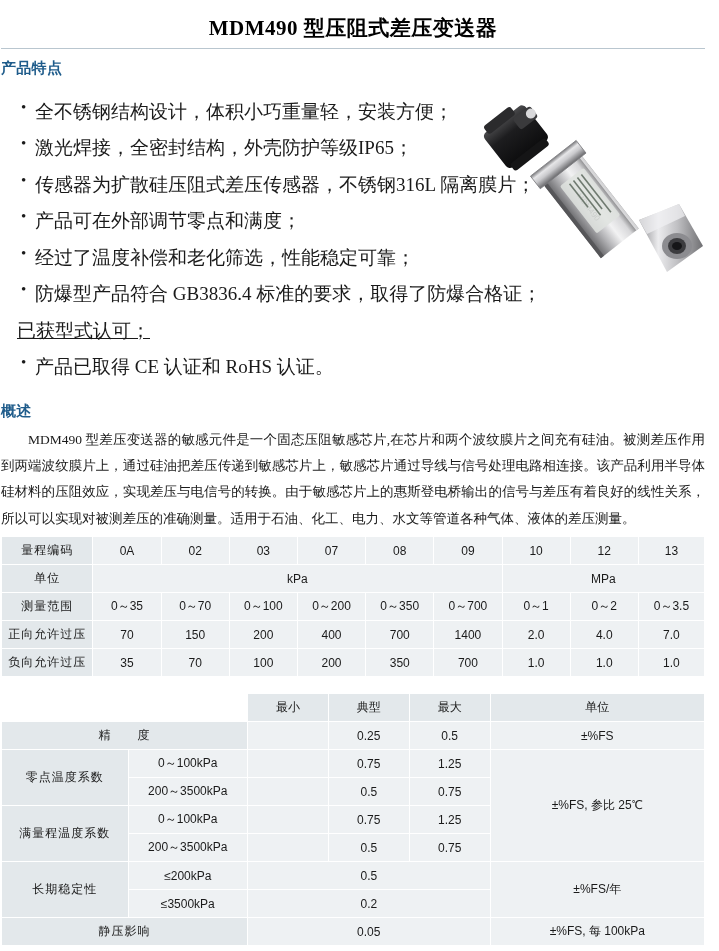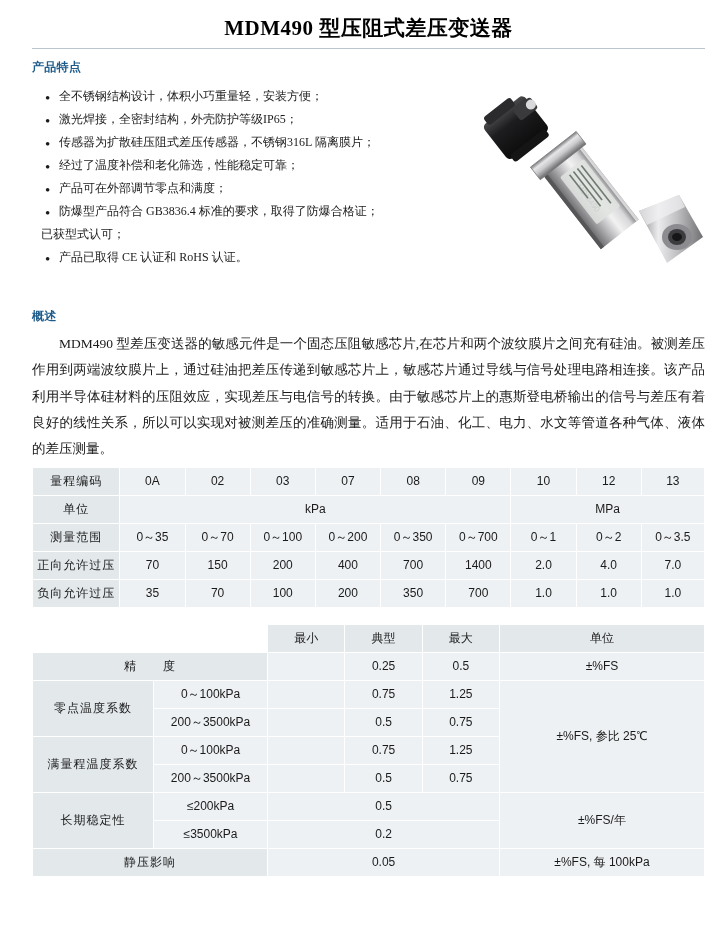--- a/index.html
+++ b/index.html
@@ -9,69 +9,70 @@
   }
   body {
     width: 719px;
     height: 951px;
     font-family: "Liberation Serif", "DejaVu Serif", serif;
     color: #1a1a1a;
     position: relative;
     overflow: hidden;
   }
   .page {
-    padding: 8px 14px 0 32px;
+    padding: 8px 14px 0 1px;
     box-sizing: border-box;
     width: 719px;
   }
   .doc-title {
     text-align: center;
     font-size: 21px;
     font-weight: bold;
     letter-spacing: 0.5px;
     margin: 6px 0 6px 0;
     color: #000;
   }
   .title-rule {
     border: 0;
     border-top: 1px solid #b9c6cf;
     margin: 0 0 10px 0;
   }
   .section-heading {
     color: #1f5c8b;
-    font-size: 12px;
+    font-size: 15px;
     font-weight: bold;
     margin: 8px 0 6px 0;
     letter-spacing: 0.3px;
   }
   .features-wrap {
     position: relative;
     min-height: 215px;
   }
   ul.features {
     list-style: none;
-    margin: 9px;
+    margin: 16px;
     padding: 0;
-    font-size: 12px;
+    font-size: 19px;
     line-height: 1.92;
   }
   ul.features li {
     position: relative;
     padding-left: 18px;
   }
   ul.features li::before {
     content: "•";
     position: absolute;
     left: 4px;
     top: -1px;
     color: #1a1a1a;
     font-size: 15px;
   }
   li.no-bullet {
     padding-left: 0 !important;
+    text-decoration: underline;
   }
   li.no-bullet::before {
     content: "" !important;
   }
   .product-image {
     position: absolute;
     right: 2px;
     top: 2px;
     width: 232px;
     height: 190px;
@@ -121,22 +122,22 @@
   <div class="doc-title">MDM490 型压阻式差压变送器</div>
   <hr class="title-rule">
 
   <div class="section-heading">产品特点</div>
 
   <div class="features-wrap">
     <ul class="features">
       <li><span>全不锈钢结构设计，体积小巧重量轻，安装方便；</span></li>
       <li><span>激光焊接，全密封结构，外壳防护等级IP65；</span></li>
       <li><span>传感器为扩散硅压阻式差压传感器，不锈钢316L 隔离膜片；</span></li>
+      <li><span>产品可在外部调节零点和满度；</span></li>
       <li><span>经过了温度补偿和老化筛选，性能稳定可靠；</span></li>
-      <li><span>产品可在外部调节零点和满度；</span></li>
       <li><span>防爆型产品符合 GB3836.4 标准的要求，取得了防爆合格证；</span></li>
       <li class="no-bullet"><span>已获型式认可；</span></li>
       <li><span>产品已取得 CE 认证和 RoHS 认证。</span></li>
     </ul>
 
     <div class="product-image">
       <svg class="pi-svg" width="232" height="190" viewBox="0 0 232 190" xmlns="http://www.w3.org/2000/svg">
         <defs>
           <linearGradient id="steel" x1="0" y1="0" x2="0" y2="1">
             <stop offset="0%" stop-color="#6e6e70"></stop>

